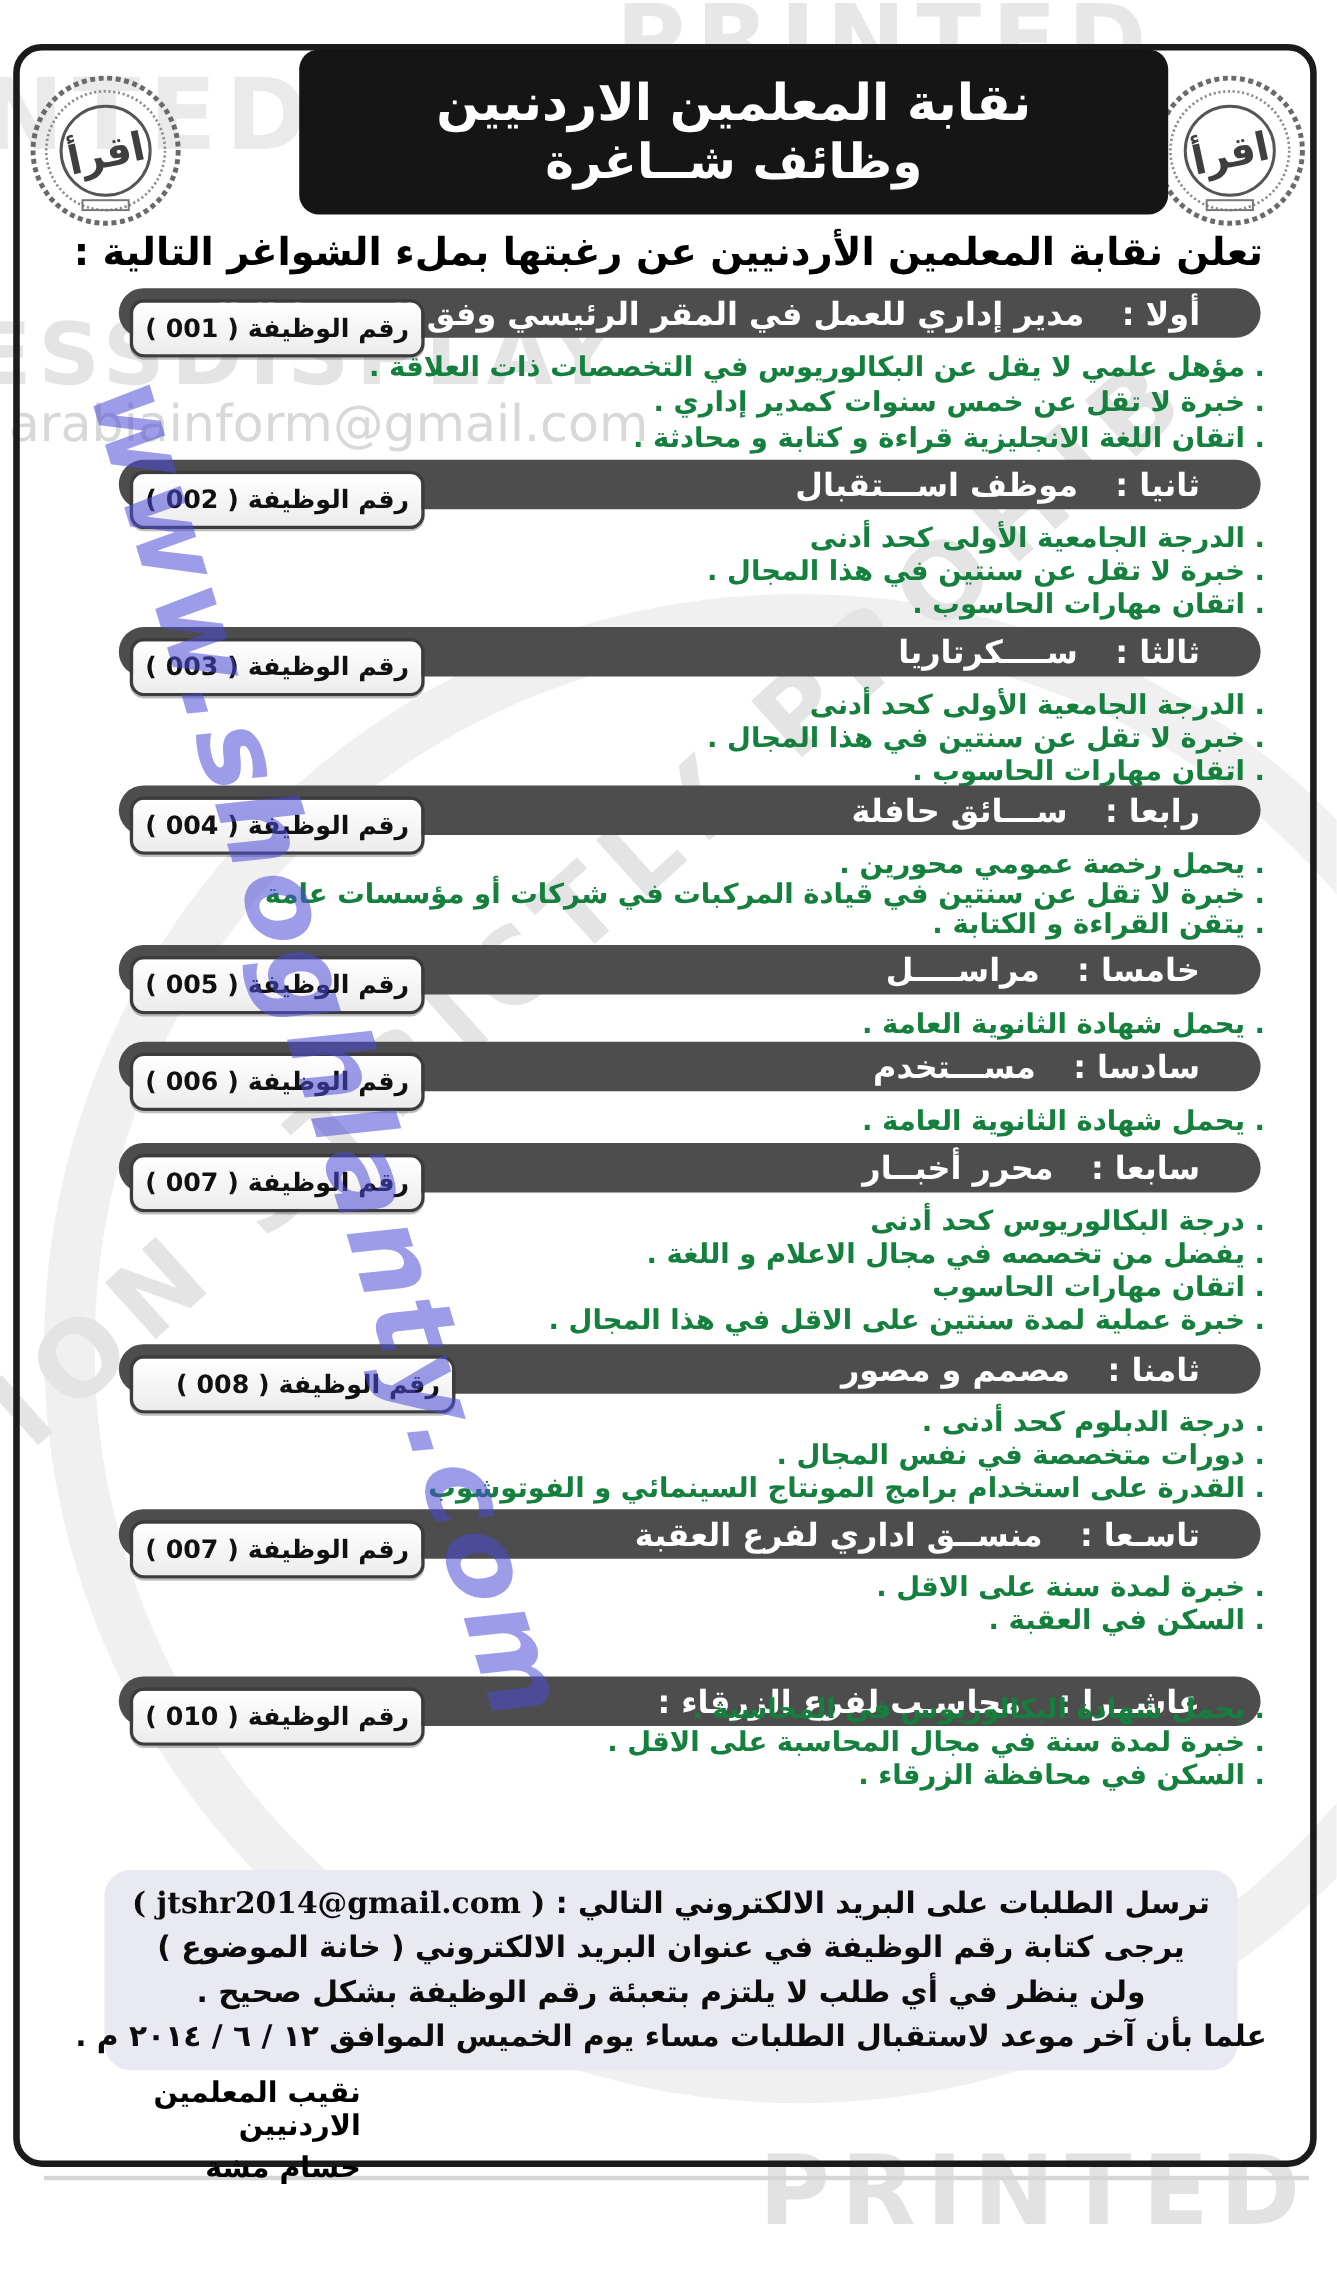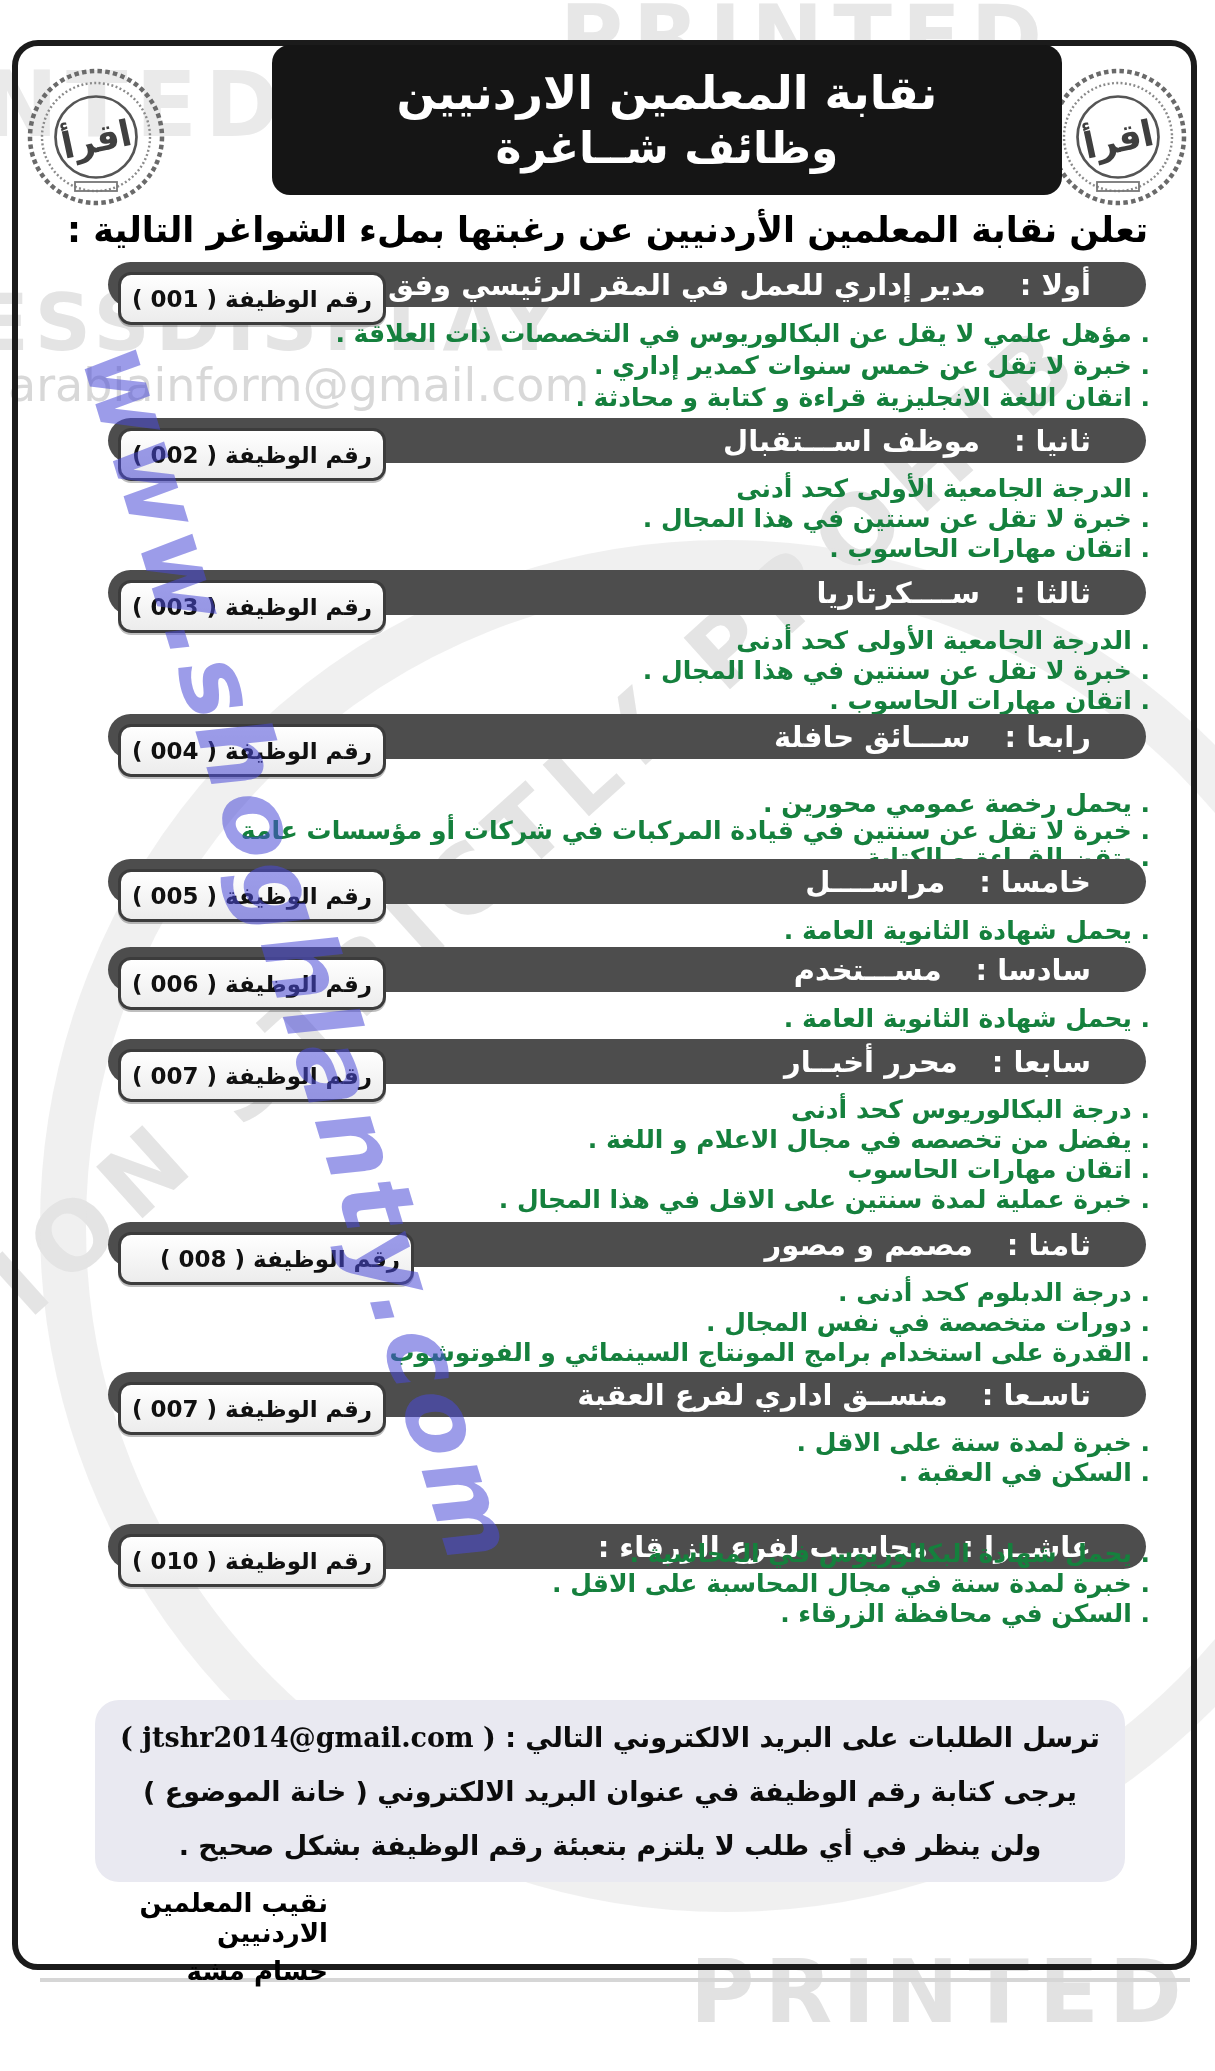--- a/index.html
+++ b/index.html
@@ -116,21 +116,21 @@
     <div class="job-reqs" style="top: 626px;">
       <div class="job-req" style="line-height: 30px;">الدرجة الجامعية الأولى كحد أدنى</div>
       <div class="job-req" style="line-height: 30px;">خبرة لا تقل عن سنتين في هذا المجال .</div>
       <div class="job-req" style="line-height: 30px;">اتقان مهارات الحاسوب .</div>
     </div>
     <div class="job-bar" style="top: 714px;">
       <span>رابعا :</span>
       <span>ســـائق حافلة</span>
     </div>
     <div class="job-pill" style="top: 724px;">رقم الوظيفة ( 004 )</div>
-    <div class="job-reqs" style="top: 790px;">
+    <div class="job-reqs" style="top: 772px;">
       <div class="job-req" style="line-height: 27px;">يحمل رخصة عمومي محورين .</div>
       <div class="job-req" style="line-height: 27px;">خبرة لا تقل عن سنتين في قيادة المركبات في شركات أو مؤسسات عامة</div>
       <div class="job-req" style="line-height: 27px;">يتقن القراءة و الكتابة .</div>
     </div>
     <div class="job-bar" style="top: 859px;">
       <span>خامسا :</span>
       <span>مراســــل</span>
     </div>
     <div class="job-pill" style="top: 869px;">رقم الوظيفة ( 005 )</div>
     <div class="job-reqs" style="top: 915px;">
@@ -186,20 +186,21 @@
     </div>
   </div>
 
 <div id="footer-box">
   <div class="footer-line">
     <span>ترسل الطلبات على البريد الالكتروني التالي :</span>
     <span class="footer-email" dir="ltr">( jtshr2014@gmail.com )</span>
   </div>
   <div class="footer-line">يرجى كتابة رقم الوظيفة في عنوان البريد الالكتروني ( خانة الموضوع )</div>
   <div class="footer-line">ولن ينظر في أي طلب لا يلتزم بتعبئة رقم الوظيفة بشكل صحيح .</div>
+  <div class="footer-line">علما بأن آخر موعد لاستقبال الطلبات مساء يوم الخميس الموافق ١٢ / ٦ / ٢٠١٤ م .</div>
 </div>
 
 <div id="signature">
   <div class="s1">نقيب المعلمين الاردنيين</div>
   <div class="s2">حسام مشة</div>
 </div>
 
 <div id="wm-blue">www.shoghlanty.com</div>
 
 </body></html>

